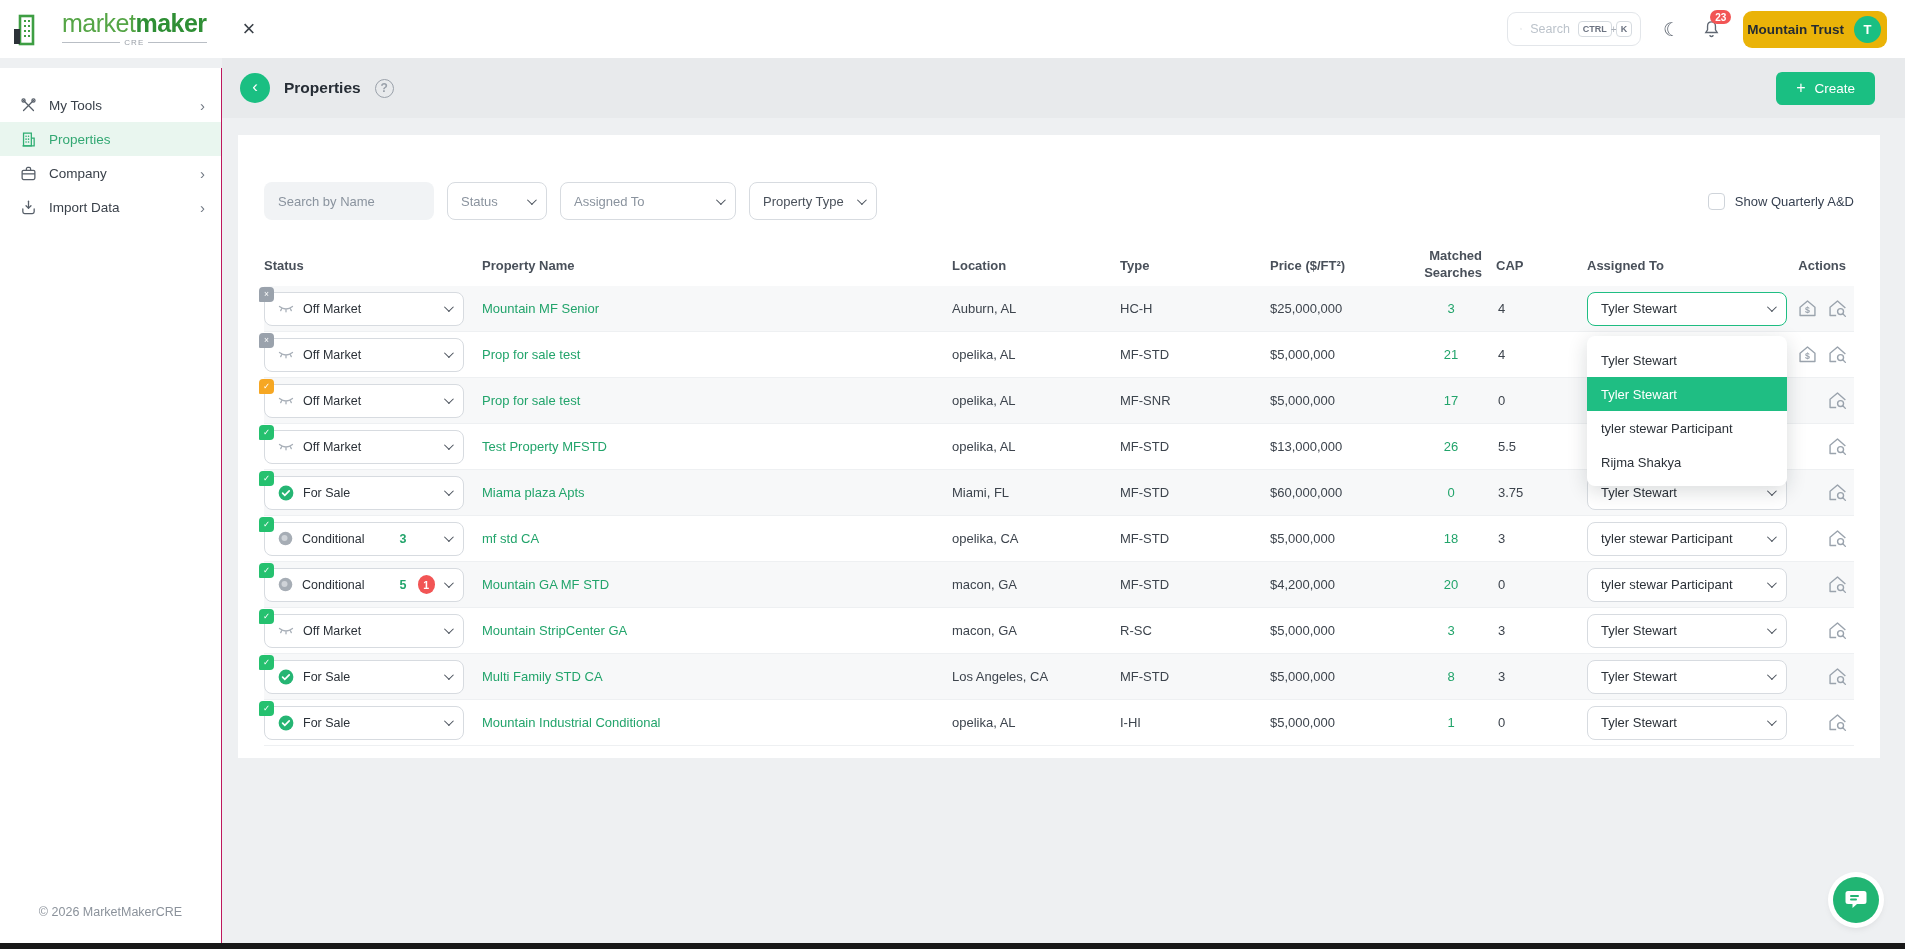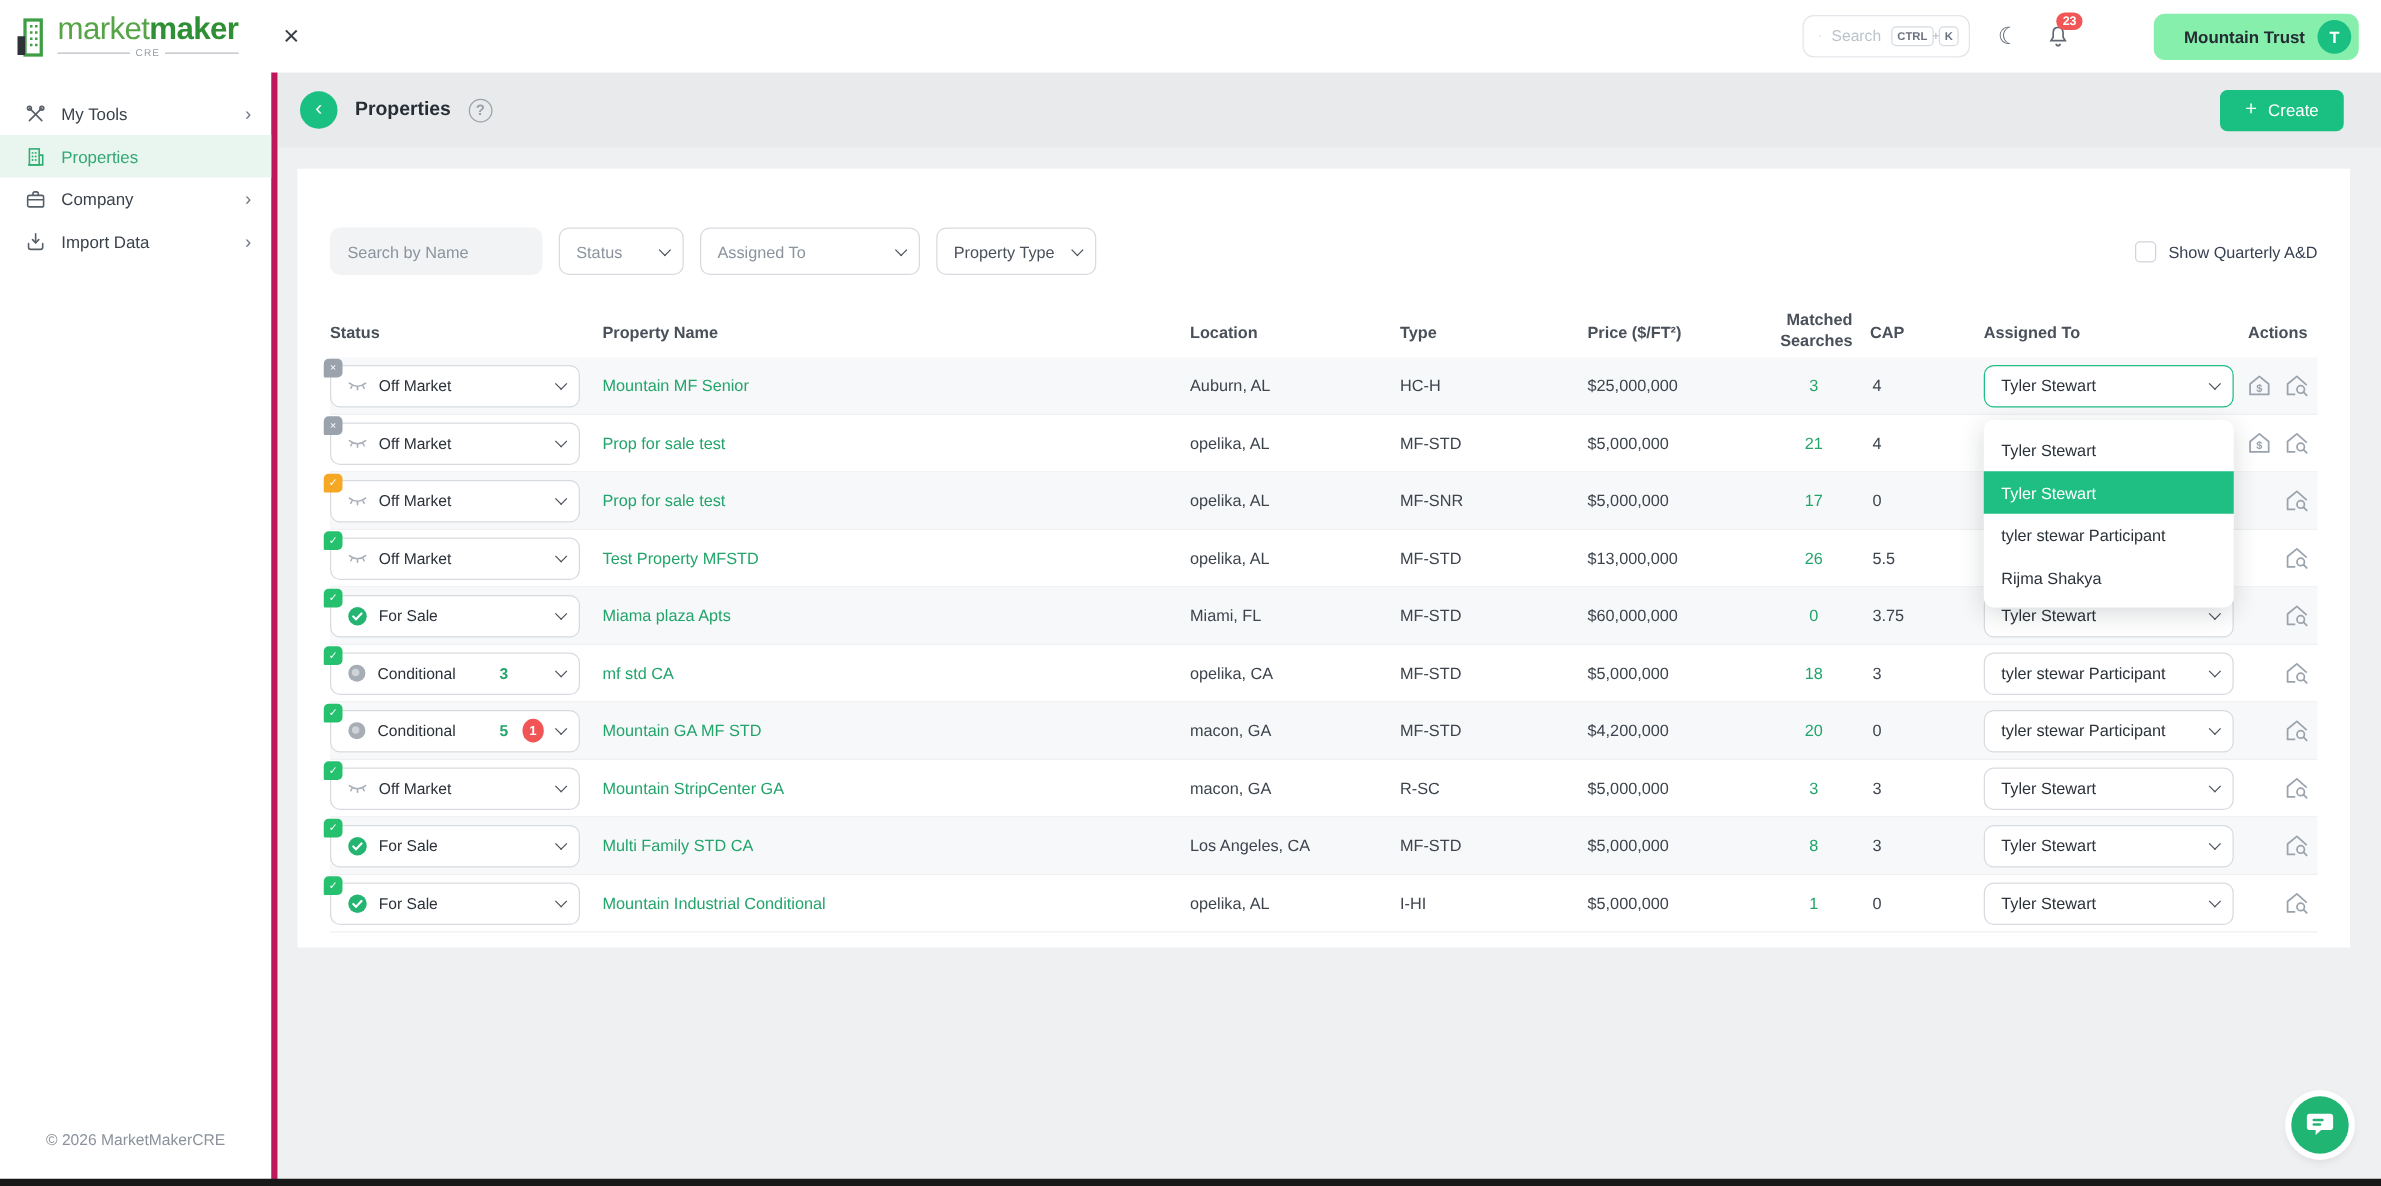--- a/index.html
+++ b/index.html
@@ -5,41 +5,41 @@
   :root{
     --accent:#1abf82; --link:#22a46b; --sel-green:#1fbe83;
     --band:#e8eaec; --page:#eef0f2; --border:#d7dbe0;
     --text:#343b44; --muted:#8a919b;
   }
   *{box-sizing:border-box;margin:0;padding:0;font-family:"Liberation Sans","DejaVu Sans",sans-serif;}
   html,body{width:1905px;height:949px;overflow:hidden;background:var(--page);}
   
   .topbar{position:absolute;top:0;left:0;width:1905px;height:58px;background:#fff;display:flex;align-items:center;justify-content:space-between;padding:0 18px 0 12px;z-index:30;}
   .tb-left{display:flex;align-items:center;gap:36px;}
-  .logo{display:flex;align-items:flex-end;gap:4px;cursor:pointer;}
+  .logo{display:flex;align-items:flex-end;gap:20px;cursor:pointer;}
   .logo-words{font-size:25px;letter-spacing:-.5px;line-height:1;}
   .lw1{color:#55a546;font-weight:400;}
   .lw2{color:#2f8f35;font-weight:700;}
   .logo-sub{display:flex;align-items:center;gap:4px;margin-top:2px;justify-content:flex-end;}
   .logo-sub span.t{font-size:8px;color:#9aa0a8;letter-spacing:1px;text-align:center;}
   .logo-sub .line{height:1px;background:#b9bec5;flex:1;}
   .close-x{font-size:22px;color:#3a4048;cursor:pointer;line-height:1;}
   .tb-right{display:flex;align-items:center;gap:22px;}
   .search-pill{display:flex;align-items:center;gap:8px;border:1px solid #e3e6ea;border-radius:9px;height:34px;padding:0 8px 0 12px;width:134px;cursor:text;}
   .search-pill .ph{color:#bcc3cb;font-size:12.5px;flex:1;}
   .search-pill kbd{border:1px solid #d6dbe0;border-radius:4px;font-size:9px;font-weight:700;color:#6b7280;padding:2px 4px;background:#fff;}
   .search-pill .plus{color:#aab0b8;font-size:10px;margin:0 -4px;}
   .icon-btn{color:#5f6772;cursor:pointer;position:relative;display:flex;align-items:center;}
   .moon{font-size:19px;}
   .notif-badge{position:absolute;top:-9px;right:-10px;background:#f25555;color:#fff;font-size:10px;font-weight:700;border-radius:9px;padding:1.5px 5px;}
-  .user-chip{display:flex;align-items:center;gap:10px;background:#86efac;border-radius:9px;padding:5px 6px 5px 24px;cursor:pointer;margin-left:45px;}
+  .user-chip{display:flex;align-items:center;gap:10px;background:#eab308;border-radius:9px;padding:5px 6px 5px 4px;cursor:pointer;}
   .user-chip .uname{font-size:13.5px;font-weight:700;color:#242b33;}
   .avatar{width:27px;height:27px;border-radius:50%;background:var(--accent);color:#fff;font-size:13px;font-weight:700;display:flex;align-items:center;justify-content:center;}
   
-  .sidebar{position:absolute;top:54px;left:0;width:222px;bottom:0;background:#fff;border-right:5px solid #be185d;z-index:20;}
+  .sidebar{position:absolute;top:68px;left:0;width:222px;bottom:0;background:#fff;border-right:1px solid #be185d;z-index:20;}
   .side-nav{padding-top:20px;}
   .side-item{display:flex;align-items:center;gap:12px;height:34px;padding:0 16px 0 20px;font-size:13.5px;color:#3a414a;cursor:pointer;}
   .side-item .lbl{flex:1;}
   .side-item .chev-r{color:#707883;font-size:15px;}
   .side-item.active{background:#e9f6ef;color:#33a873;}
   .side-item svg{flex:0 0 auto;}
   .side-footer{position:absolute;left:0;bottom:75px;width:100%;padding-left:20px;}
   .side-footer .flink{font-size:12.5px;color:#868e98;line-height:20.5px;cursor:pointer;}
   .copyright{position:absolute;bottom:30px;width:100%;text-align:center;font-size:12.5px;color:#8b929b;}
   

